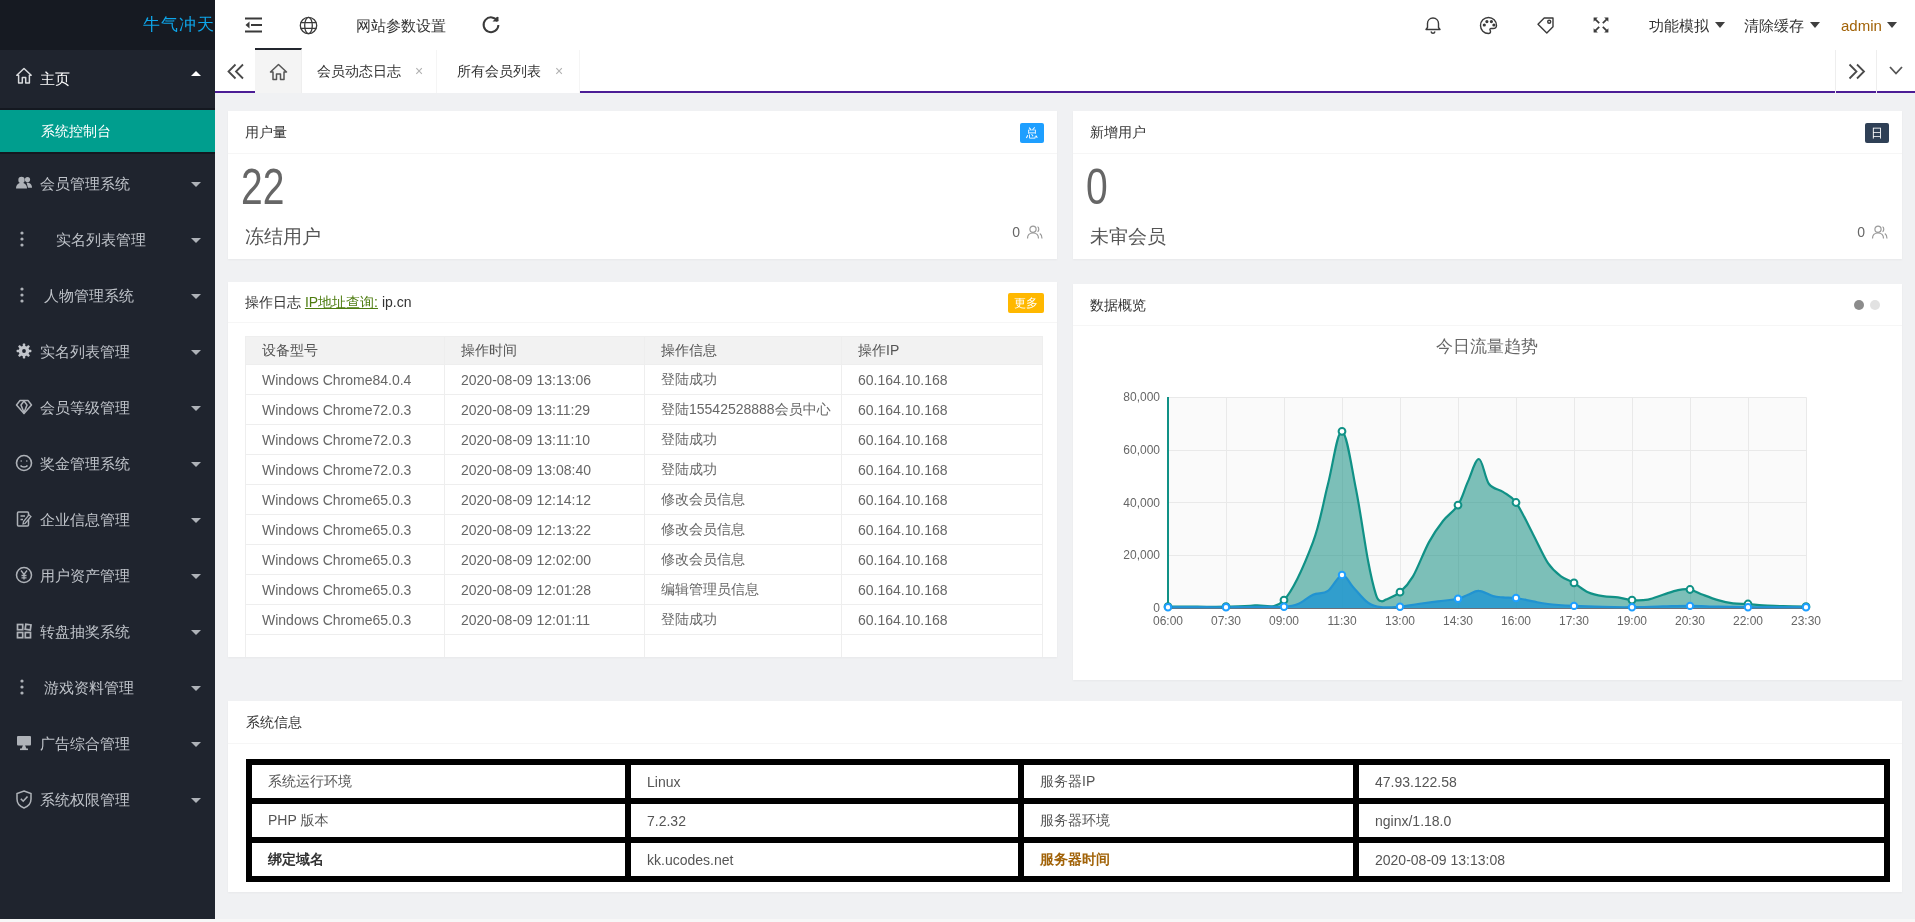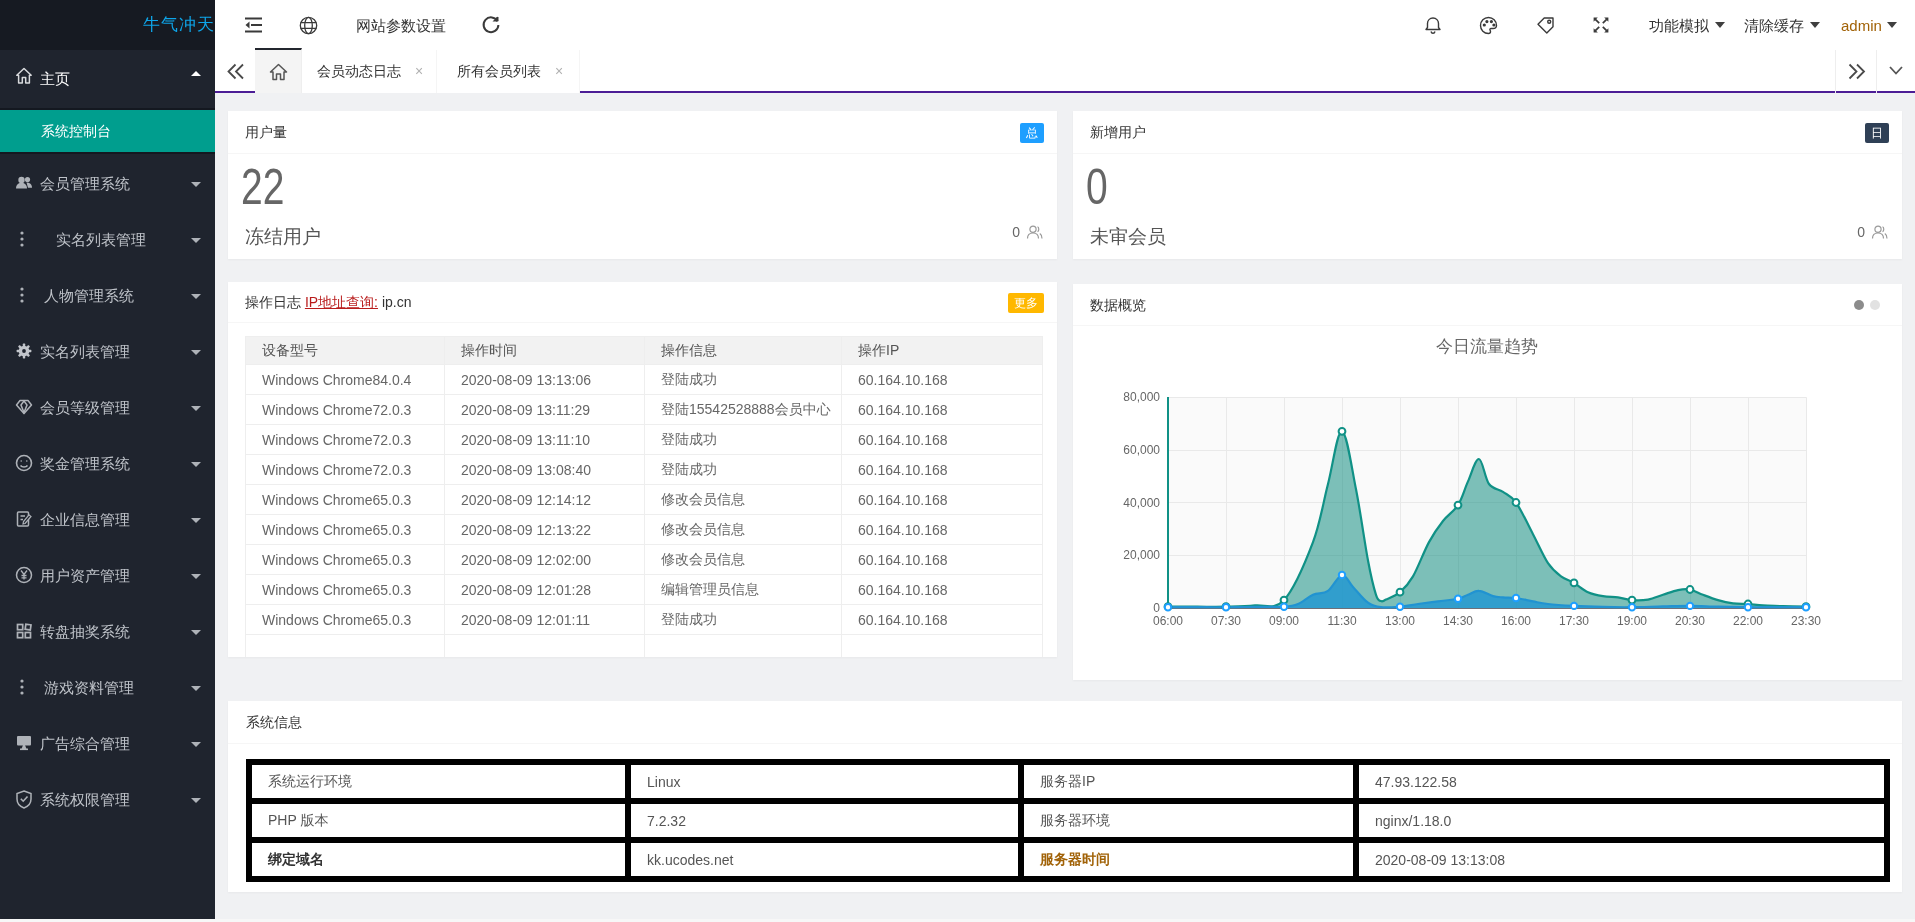--- a/index.html
+++ b/index.html
@@ -251,21 +251,21 @@
   <div class="chead">新增用户<span class="badge" style="background:#2F4056;">日</span></div>
   <div class="bignum">0</div>
   <div class="sub-label">未审会员</div>
   <div class="sub-right">0 <svg style="vertical-align:-3px;margin-left:2px;" width="17" height="16" viewBox="0 0 17 16" fill="none" stroke="#9a9a9a" stroke-width="1.2">
         <circle cx="7" cy="5.2" r="3.1"></circle>
         <path d="M1.5 14.5 C1.5 10.8 4 9 7 9 C10 9 12.5 10.8 12.5 14.5"></path>
         <path d="M11.5 2.8 C13.2 3.4 13.2 7 11.5 7.6 M13.8 9.6 C15.3 10.5 16 12.3 16 14.5"></path>
       </svg></div>
 </div>
 <div class="card" style="left:228px;top:282px;width:829px;height:375px;">
-  <div class="chead" style="height:41px;line-height:41px;">操作日志 <span style="color:#b91c1c;text-decoration:underline;">IP地址查询:</span> <span style="color:#333;">ip.cn</span><span class="badge" style="background:#FFB800;top:11px;">更多</span></div>
+  <div class="chead" style="height:41px;line-height:41px;">操作日志 <span style="color:#4d7c0f;text-decoration:underline;">IP地址查询:</span> <span style="color:#333;">ip.cn</span><span class="badge" style="background:#FFB800;top:11px;">更多</span></div>
   <table class="log" style="position:absolute;left:17px;top:54px;">
     <colgroup>
         <col style="width:199px">
         <col style="width:200px">
         <col style="width:197px">
         <col style="width:201px">
       </colgroup>
     <tbody>
         <tr>
           <th>设备型号</th>

